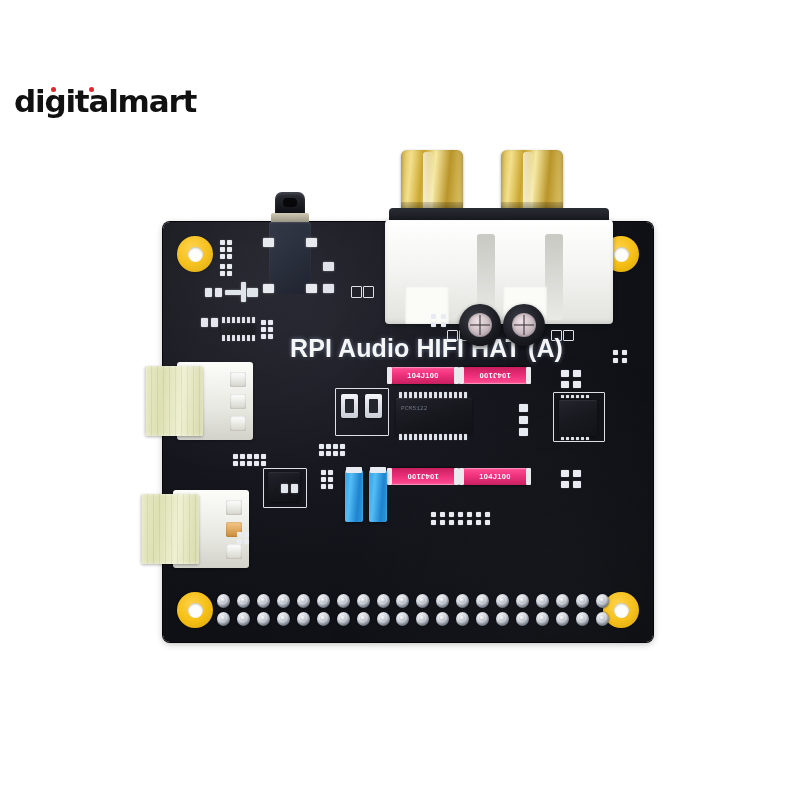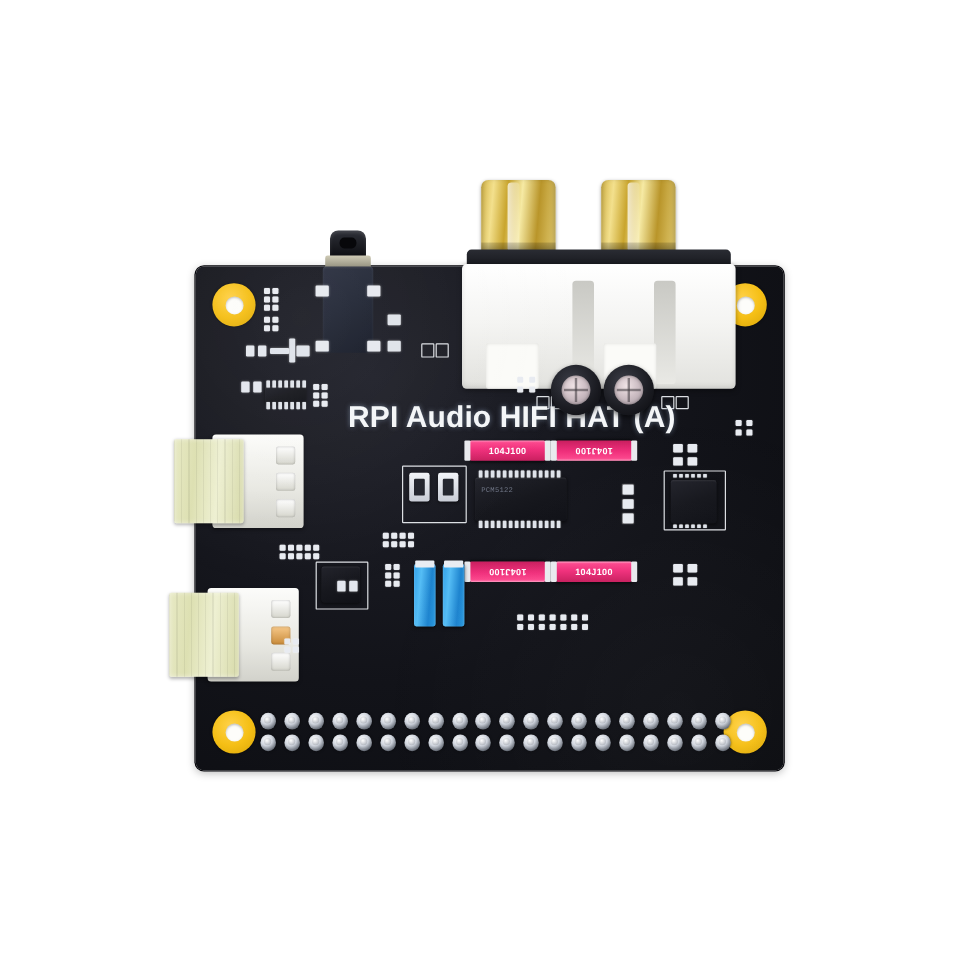--- a/index.html
+++ b/index.html
@@ -300,20 +300,25 @@
   .gpio .pin::after{
     content:"";position:absolute;left:3px;top:3px;width:6px;height:6px;border-radius:50%;
     background:radial-gradient(circle at 40% 36%, #fff, #9aa0ab);
   }
 </style>
 </head>
 <body>
 
 <div id="stage">
 
+  <div class="watermark">
+    <span>digitalmart</span>
+    <span class="dot wm-d1"></span>
+    <span class="dot wm-d2"></span>
+  </div>
 
   <div class="board">
 
     <div class="layer"></div>
 
     <div class="hole h-tl">
         <i></i>
       </div>
     <div class="hole h-tr">
         <i></i>

